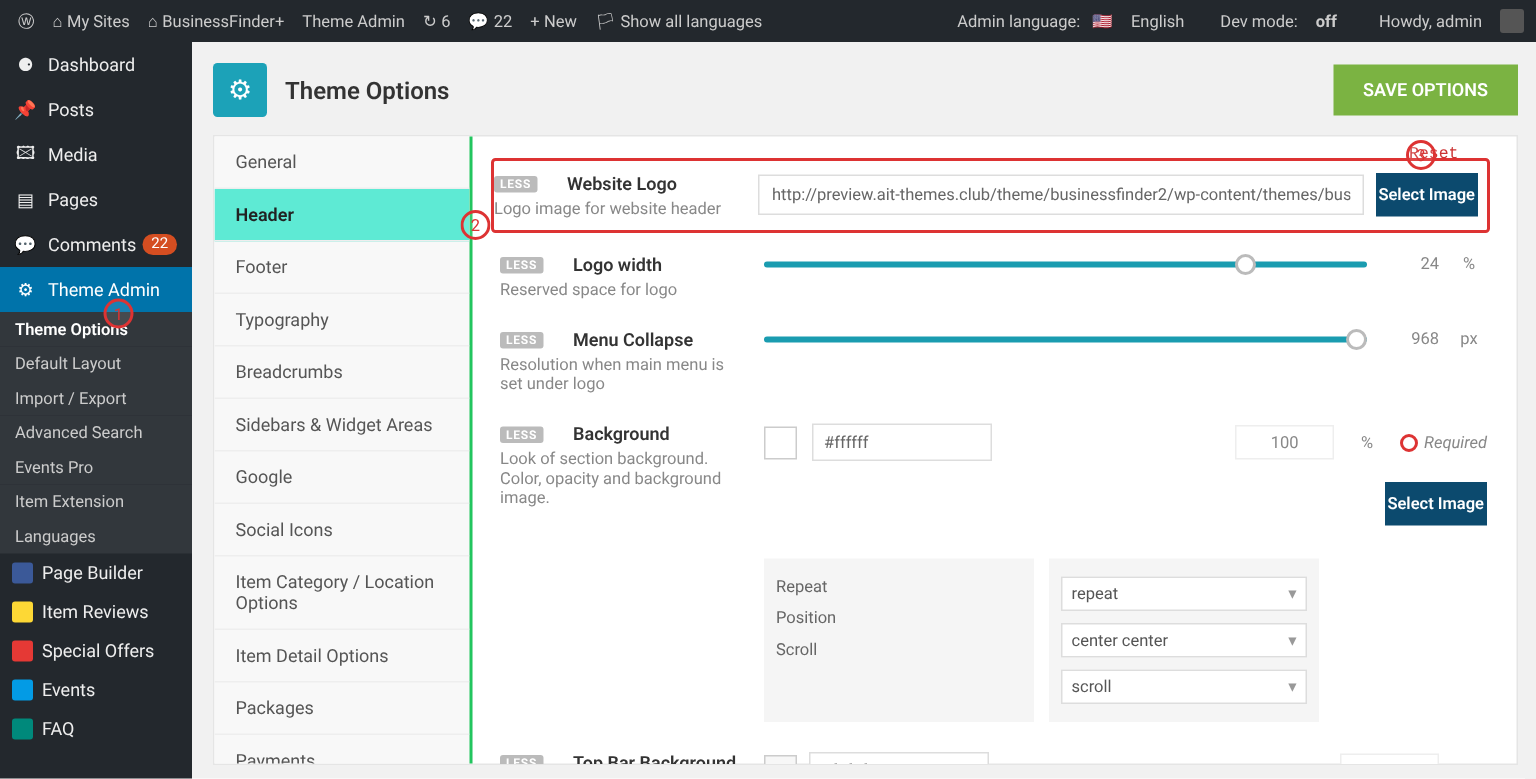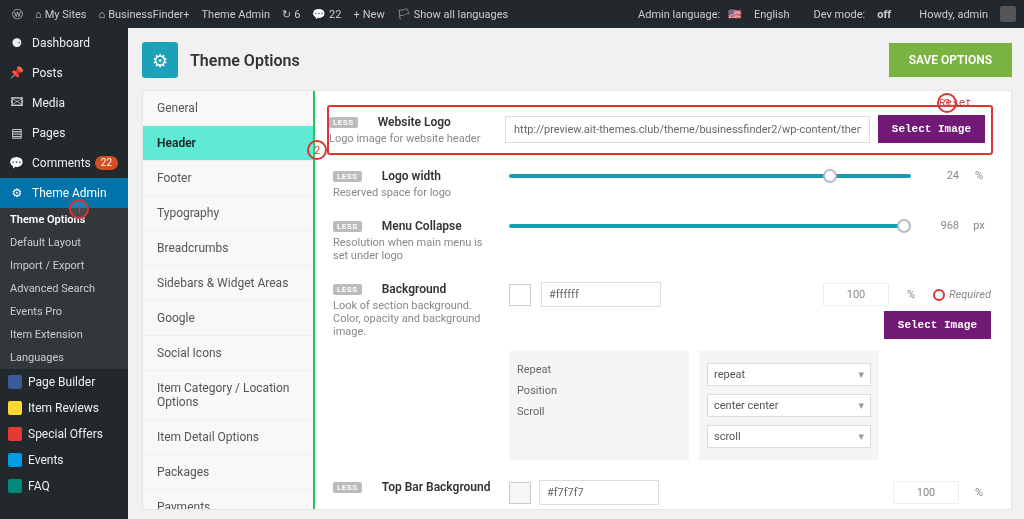--- a/index.html
+++ b/index.html
@@ -30,21 +30,21 @@
 .panel-nav-item.active{background:#5eead4;color:#222;font-weight:600;}
 .panel-body{flex:1;padding:16px 20px 16px 18px;overflow-y:auto;position:relative;}
 .reset-link{position:absolute;top:6px;right:39px;color:#c33;font-size:11px;font-family:Liberation Mono, monospace;}
 .option-row{display:flex;align-items:flex-start;padding:10px 0;}
 .opt-left{width:176px;padding-right:10px;}
 .opt-label{font-size:12px;color:#333;font-weight:600;display:flex;align-items:center;gap:20px;}
 .less-tag{background:#bbb;color:#fff;font-size:8px;padding:1px 4px;border-radius:2px;font-weight:700;letter-spacing:0.5px;}
 .opt-desc{font-size:11px;color:#888;margin-top:3px;}
 .opt-right{flex:1;display:flex;align-items:center;gap:8px;}
 .text-in{flex:1;border:1px solid #ddd;padding:6px 8px;font-size:11px;color:#666;background:#fff;}
-.btn-teal{background:#701a75;color:#fff;border:none;padding:8px 14px;font-size:11px;font-weight:600;cursor:pointer;font-family:Liberation Mono, monospace;}
+.btn-teal{background:#0c4a6e;color:#fff;border:none;padding:8px 2px;font-size:11px;font-weight:600;cursor:pointer;}
 .highlight{border:2px solid #d33;border-radius:3px;padding:8px 6px 8px 0;margin:-2px -2px 4px -6px;}
 .slider{flex:1;height:4px;background:#1a9cb0;position:relative;border-radius:2px;}
 .slider .thumb{position:absolute;top:-5px;width:14px;height:14px;background:#fff;border:2px solid #bbb;border-radius:50%;}
 .slider .thumb.r{right:0;}
 .slider-val{width:40px;text-align:right;color:#888;font-size:11px;}
 .slider-unit{width:24px;text-align:center;color:#888;font-size:11px;}
 .color-sw{width:22px;height:22px;border:1px solid #ccc;flex:none;}
 .color-in{width:120px;border:1px solid #ddd;padding:5px 7px;font-size:11px;color:#666;}
 .num-in{width:66px;text-align:center;color:#888;font-size:11px;border:1px solid #eee;padding:4px;}
 .required{color:#888;font-size:11px;font-style:italic;display:flex;align-items:center;gap:4px;}
@@ -243,21 +243,21 @@
       </div>
 
       <div class="option-row">
         <div class="opt-left">
           <div class="opt-label">
               <span class="less-tag">LESS</span>
               <span>Background</span>
             </div>
           <div class="opt-desc">Look of section background. Color, opacity and background image.</div>
         </div>
-        <div class="opt-right" style="flex-direction:column;align-items:stretch;gap:0;">
+        <div class="opt-right" style="flex-direction:column;align-items:stretch;gap:10px;">
           <div style="display:flex;align-items:center;gap:10px;">
             <div class="color-sw" style="background:#fff"></div>
             <input class="color-in" value="#ffffff" style="">
             <input class="num-in" style="margin-left: auto;" value="100">
             <div class="slider-unit">%</div>
             <div class="required">
                 <span class="req-ico"></span>
                 <span>Required</span>
               </div>
           </div>

